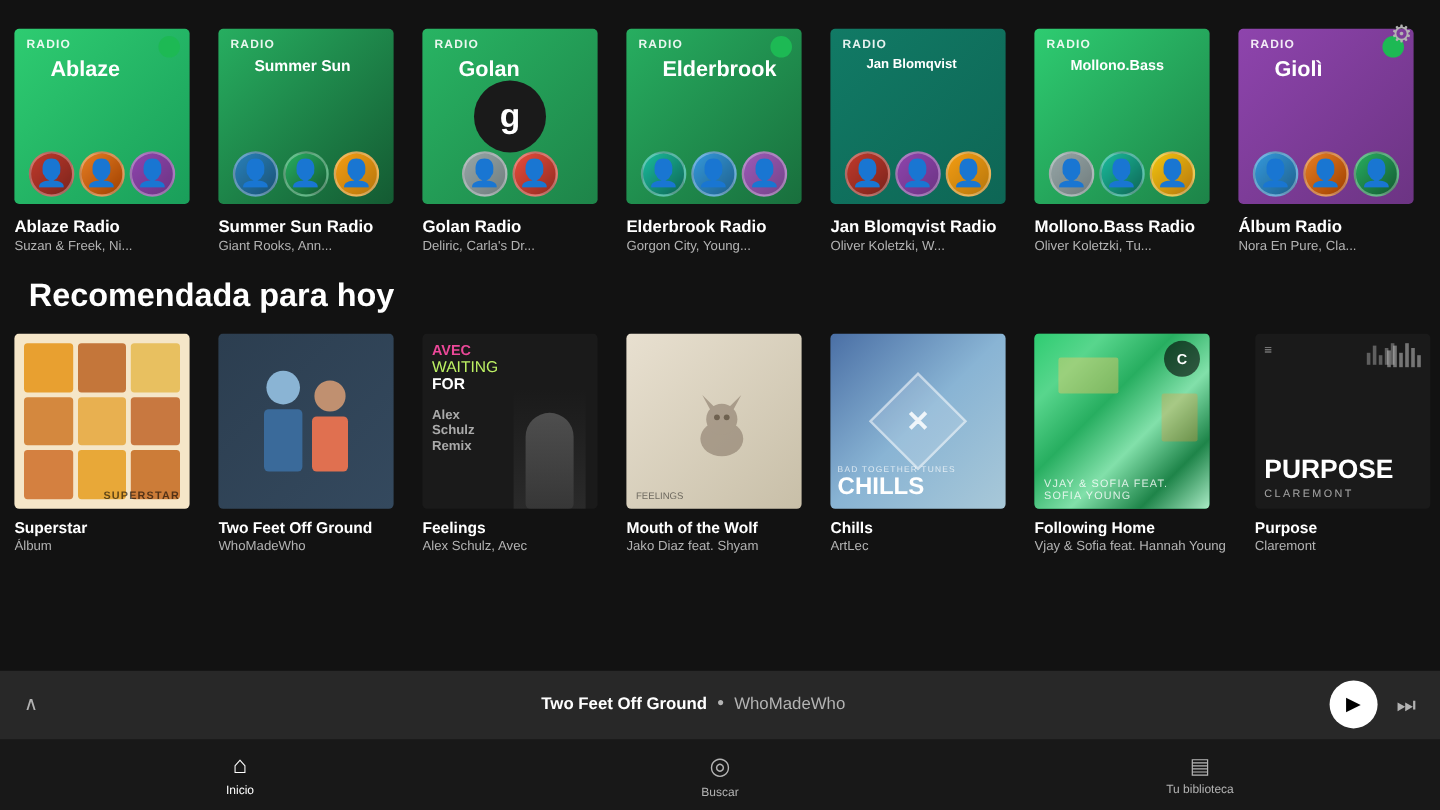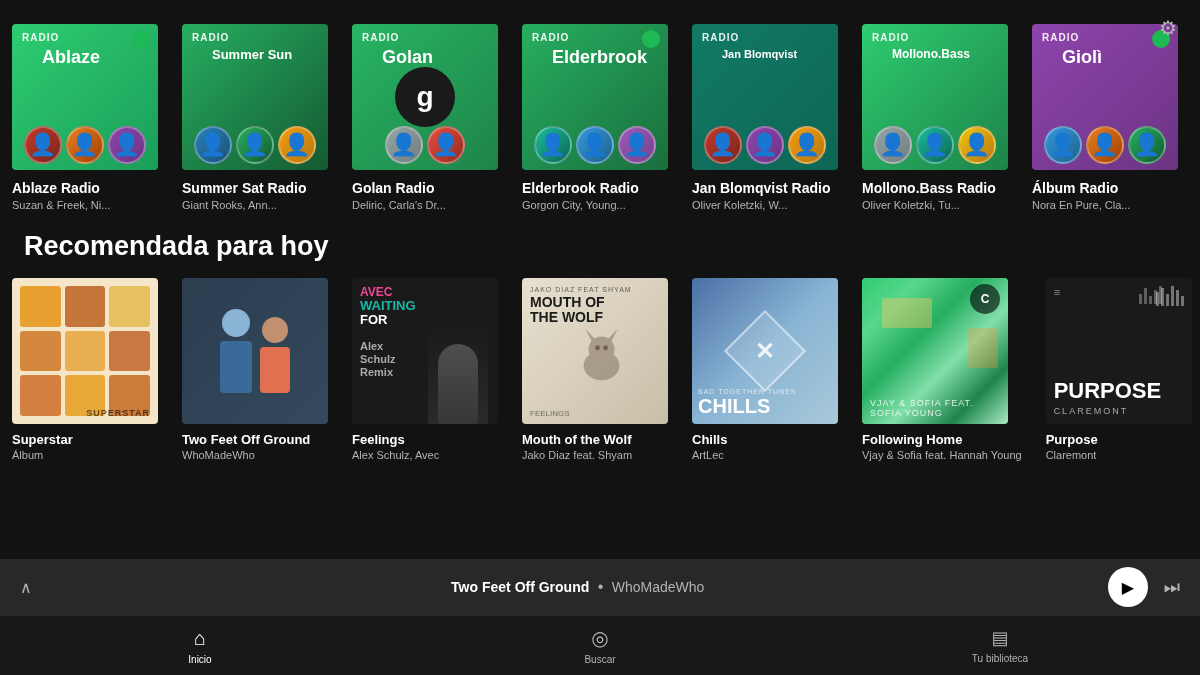--- a/index.html
+++ b/index.html
@@ -561,21 +561,21 @@
               <div class="person-shape">👤</div>
             </div>
           <div class="portrait-circle pc-5">
               <div class="person-shape">👤</div>
             </div>
           <div class="portrait-circle pc-6">
               <div class="person-shape">👤</div>
             </div>
         </div>
       </div>
-      <div class="radio-title">Summer Sat Radio</div>
+      <div class="radio-title">Summer Sun Radio</div>
       <div class="radio-subtitle">Giant Rooks, Ann...</div>
     </div>
 
     <div class="radio-card">
       <div class="radio-card-img radio-bg-3">
         <span class="radio-label">RADIO</span>
         <span class="radio-artist-name">Golan</span>
         <div class="golan-g">g</div>
         <div class="portrait-circles">
           <div class="portrait-circle pc-7">
@@ -708,41 +708,37 @@
         </div>
       </div>
       <div class="rec-title">Two Feet Off Ground</div>
       <div class="rec-subtitle">WhoMadeWho</div>
     </div>
 
     <div class="rec-card">
       <div class="rec-card-img" style="background: #1a1a1a; position:relative;">
         <div class="avec-text-overlay">
           <div style="font-size:12px;font-weight:900;color:#ec4899;line-height:1.1;">AVEC</div>
-          <div style="font-size:13px;font-weight:700;color:#14b8a6;line-height:1.1;">WAITING</div>
+          <div style="font-size:13px;font-weight:400;color:#bef264;line-height:1.1;">WAITING</div>
           <div style="font-size:13px;font-weight:900;color:#fff;line-height:1.1;">FOR</div>
           <div style="font-size:11px;color:#aaa;margin-top:12px;line-height:1.2;">Alex</div>
           <div style="font-size:11px;color:#aaa;line-height:1.2;">Schulz</div>
           <div style="font-size:11px;color:#aaa;line-height:1.2;">Remix</div>
         </div>
 
         <div style="position:absolute;bottom:0;right:10px;width:60px;height:100px;background:linear-gradient(to bottom, transparent, #2a2a2a);display:flex;align-items:flex-end;justify-content:center;">
           <div style="width:40px;height:80px;background:linear-gradient(to top, #3a3a3a, #5a5a5a);border-radius:20px 20px 4px 4px;opacity:0.8;"></div>
         </div>
       </div>
       <div class="rec-title">Feelings</div>
       <div class="rec-subtitle">Alex Schulz, Avec</div>
     </div>
 
     <div class="rec-card">
       <div class="rec-card-img wolf-bg" style="position:relative;">
-        <div class="wolf-text-overlay">
-          <div class="wolf-artist-text">JAKO DIAZ FEAT SHYAM</div>
-          <div style="font-size:14px;font-weight:900;color:#1a1a1a;line-height:1.1;margin-top:2px;">MOUTH OF<br>THE WOLF</div>
-        </div>
 
         <div style="position:absolute;top:50%;left:50%;transform:translate(-40%,-40%);width:65px;height:65px;opacity:0.6;">
           <svg viewBox="0 0 80 80" xmlns="http://www.w3.org/2000/svg" fill="#8a7a6a">
             <ellipse cx="40" cy="50" rx="22" ry="18"></ellipse>
             <circle cx="40" cy="30" r="16"></circle>
             <polygon points="28,20 20,5 33,18"></polygon>
             <polygon points="52,20 60,5 47,18"></polygon>
             <circle cx="35" cy="28" r="3" fill="#2a1a0a"></circle>
             <circle cx="45" cy="28" r="3" fill="#2a1a0a"></circle>
           </svg>

